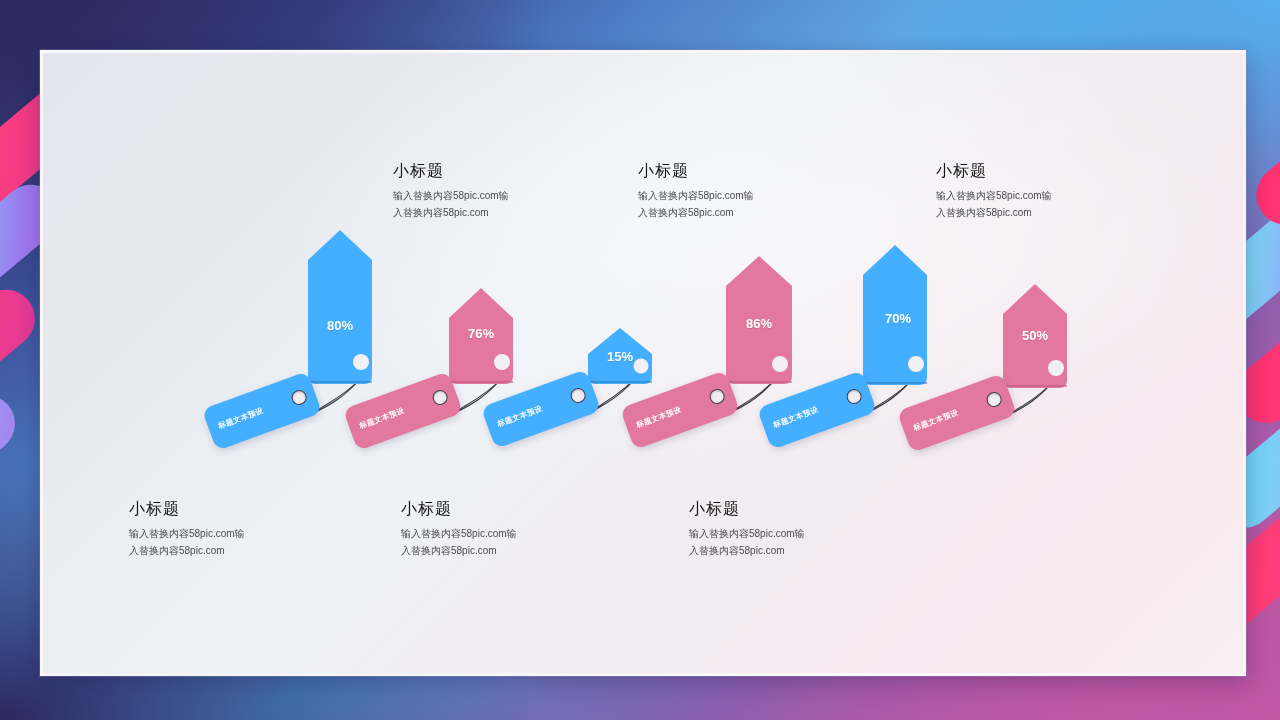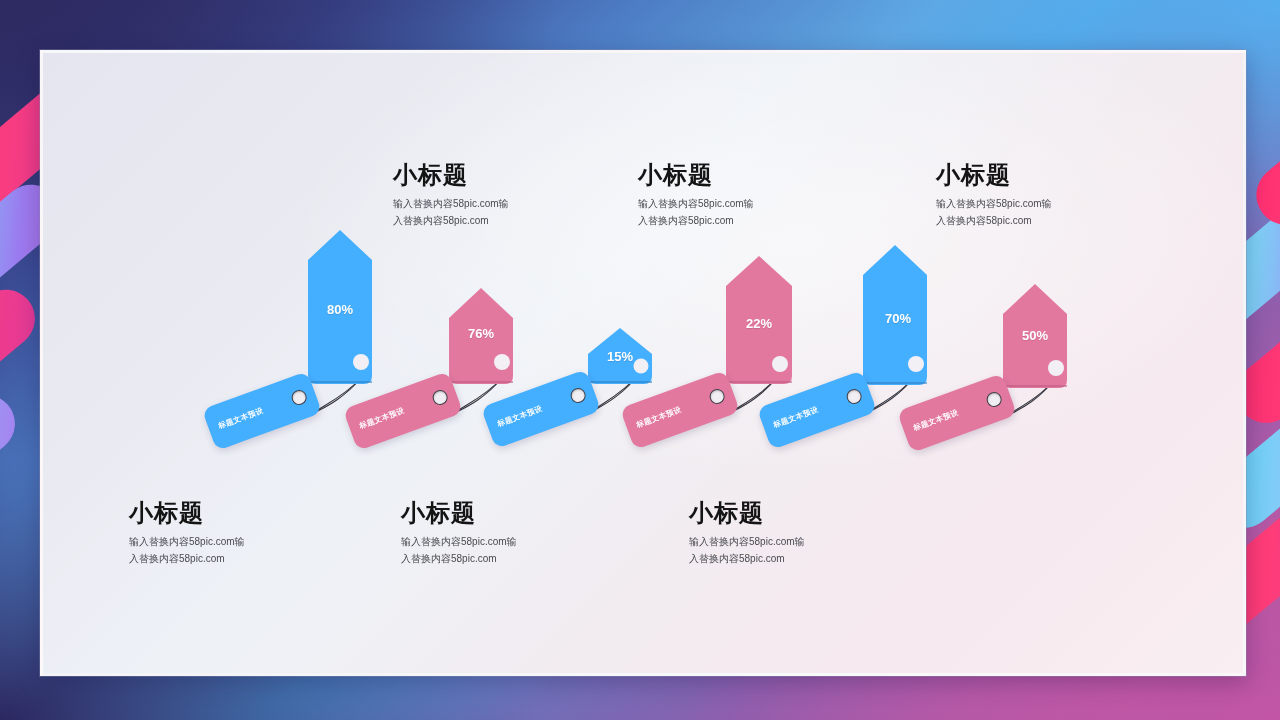--- a/index.html
+++ b/index.html
@@ -53,21 +53,21 @@
   }
   .panel-sheen{
     position:absolute;inset:0;
     background:radial-gradient(ellipse 60% 55% at 62% 30%, rgba(255,255,255,.55) 0%, rgba(255,255,255,0) 70%);
     pointer-events:none;
   }
 
   
   .tblock{position:absolute;}
   .tblock .ttl{
-    font-size:24px;font-weight:bold;color:#141414;letter-spacing:1px;
+    font-size:16px;font-weight:normal;color:#141414;letter-spacing:1px;
     margin:0 0 9px 0;line-height:1;
   }
   .tblock .line{
     font-size:10px;color:#4a4a52;line-height:1.68;white-space:nowrap;
   }
 
   
   .pent{position:absolute;}
   .pent svg{display:block;overflow:visible;}
   .pct{
@@ -161,21 +161,21 @@
       <div class="line">输入替换内容58pic.com输</div>
       <div class="line">入替换内容58pic.com</div>
     </div>
 
     <div class="pent" style="left:265px;top:177px;">
       <svg width="64" height="154" viewBox="0 0 64 154">
         <path d="M32,0 L64,30 L64,146 Q64,154 56,154 L8,154 Q0,154 0,146 L0,30 Z" fill="#45afff"></path>
         <path d="M0,152 L64,152" stroke="#2d7fc0" stroke-width="2" opacity=".55"></path>
         <circle cx="53" cy="132" r="8" fill="#f2f0f5"></circle>
       </svg>
-      <div class="pct" style="top:72px;">80%</div>
+      <div class="pct" style="top:88px;">80%</div>
     </div>
 
     <div class="pent" style="left:406px;top:235px;">
       <svg width="64" height="96" viewBox="0 0 64 96">
         <path d="M32,0 L64,30 L64,88 Q64,96 56,96 L8,96 Q0,96 0,88 L0,30 Z" fill="#e3789f"></path>
         <path d="M0,94 L64,94" stroke="#bd5a7f" stroke-width="2" opacity=".55"></path>
         <circle cx="53" cy="74" r="8" fill="#f2f0f5"></circle>
       </svg>
       <div class="pct" style="top:38px;">76%</div>
     </div>
@@ -188,21 +188,21 @@
       </svg>
       <div class="pct" style="top:21px;">15%</div>
     </div>
 
     <div class="pent" style="left:683px;top:203px;">
       <svg width="66" height="128" viewBox="0 0 66 128">
         <path d="M33,0 L66,30 L66,120 Q66,128 58,128 L8,128 Q0,128 0,120 L0,30 Z" fill="#e3789f"></path>
         <path d="M0,126 L66,126" stroke="#bd5a7f" stroke-width="2" opacity=".55"></path>
         <circle cx="54" cy="108" r="8" fill="#f2f0f5"></circle>
       </svg>
-      <div class="pct" style="top:60px;">22%</div>
+      <div class="pct" style="top:60px;">86%</div>
     </div>
 
     <div class="pent" style="left:820px;top:192px;">
       <svg width="64" height="140" viewBox="0 0 64 140">
         <path d="M32,0 L64,30 L64,132 Q64,140 56,140 L8,140 Q0,140 0,132 L0,30 Z" fill="#45afff"></path>
         <path d="M0,138 L64,138" stroke="#2d7fc0" stroke-width="2" opacity=".55"></path>
         <circle cx="53" cy="119" r="8" fill="#f2f0f5"></circle>
       </svg>
       <div class="pct" style="top:66px;padding-left:6px;">70%</div>
     </div>

